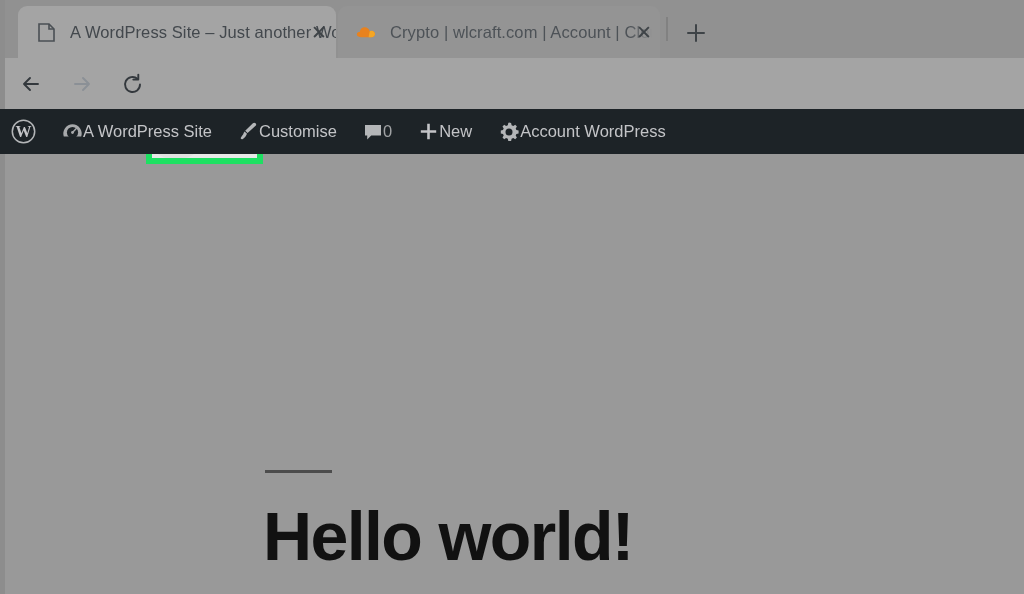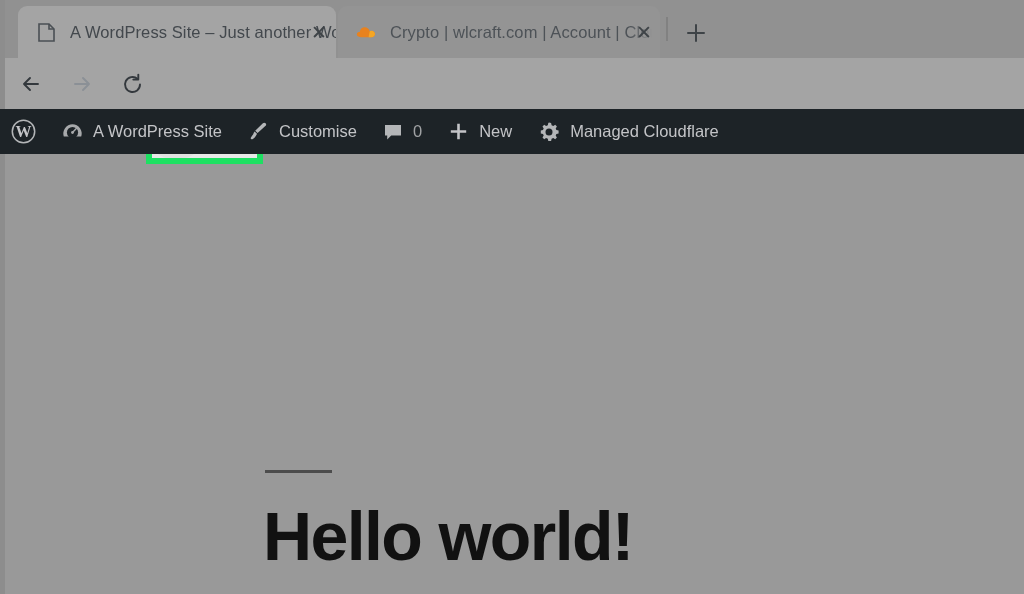--- a/index.html
+++ b/index.html
@@ -203,21 +203,21 @@
     white-space: nowrap;
   }
 
   .ab-icon {
     display: flex;
     align-items: center;
     justify-content: center;
     flex: 0 0 auto;
   }
 
-  .ab-label { margin-left: 10px; }
+  .ab-label { }
 
   
   .page {
     position: absolute;
     left: 0; top: 154px;
     width: 1024px; height: 568px;
     background: #999999;
   }
 
   .post-rule {
@@ -372,21 +372,21 @@
       <span class="ab-label">New</span>
     </div>
 
     <div class="ab-item" style="padding:0 13px;">
       <span class="ab-icon">
         <svg width="22" height="22" viewBox="0 0 22 22">
           <path d="M11 1.6 L13.1 2.1 L13.6 4.3 L15.3 5.0 L17.2 3.8 L18.9 5.5 L17.7 7.4 L18.4 9.1 L20.6 9.6 L20.6 12.4 L18.4 12.9 L17.7 14.6 L18.9 16.5 L17.2 18.2 L15.3 17.0 L13.6 17.7 L13.1 19.9 L10.3 19.9 L9.8 17.7 L8.1 17.0 L6.2 18.2 L4.5 16.5 L5.7 14.6 L5.0 12.9 L2.8 12.4 L2.8 9.6 L5.0 9.1 L5.7 7.4 L4.5 5.5 L6.2 3.8 L8.1 5.0 L9.8 4.3 L10.3 2.1 Z" fill="#b4b6b8"></path>
           <circle cx="11" cy="11" r="3.5" fill="#1d2327"></circle>
         </svg>
       </span>
-      <span class="ab-label">Managed Cloudflare</span>
+      <span class="ab-label">Account WordPress</span>
     </div>
   </div>
 
   <div class="page">
     <div class="post-rule"></div>
     <div class="post-title">Hello world!</div>
   </div>
 
 </div>
 

